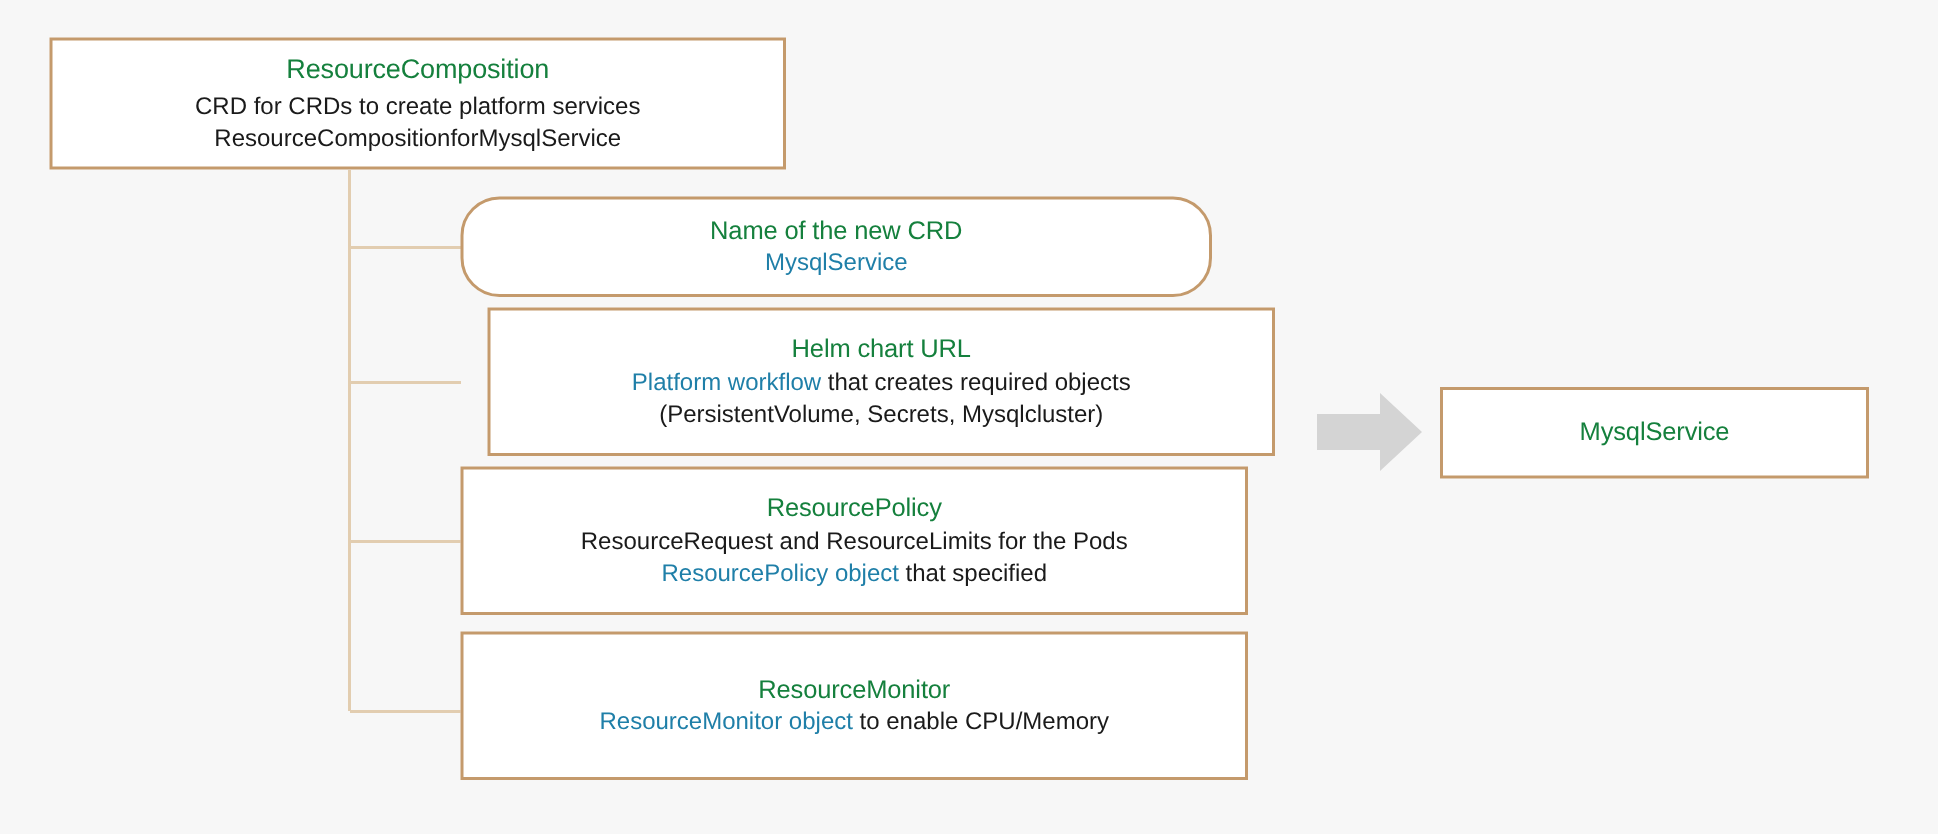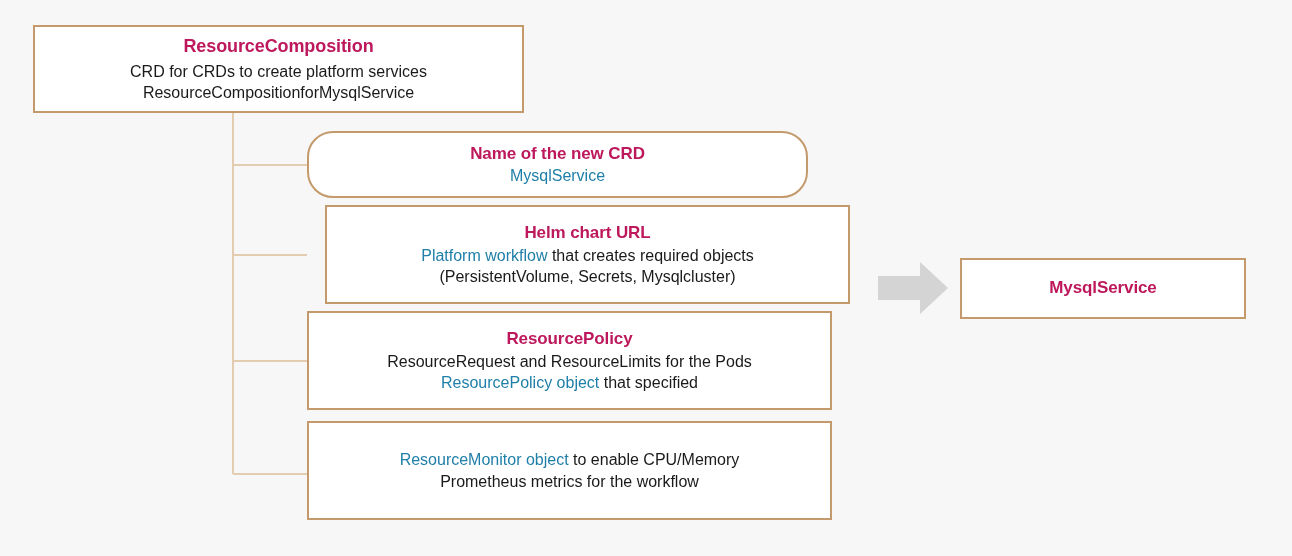--- a/index.html
+++ b/index.html
@@ -28,23 +28,23 @@
     box-sizing: border-box;
     display: flex;
     flex-direction: column;
     align-items: center;
     justify-content: center;
     text-align: center;
     line-height: 1.32;
     color: #1a1a1a;
   }
   .node .title {
-    font-weight: bold;
+    font-weight: normal;
     font-size: 17px;
-    color: #be185d;
+    color: #15803d;
     letter-spacing: -0.1px;
   }
   .node .line {
     font-size: 16px;
     color: #1a1a1a;
   }
   .accent {
     color: #1f7fa8;
   }
   .accent-bold {
@@ -168,25 +168,23 @@
     <div class="title">ResourcePolicy</div>
     <div class="line">
       <span>ResourceRequest and ResourceLimits for the Pods</span>
     </div>
     <div class="line">
       <span class="accent">ResourcePolicy object</span><span> that specified</span>
     </div>
   </div>
 
   <div class="node" id="node-monitor">
+    <div class="title">ResourceMonitor</div>
     <div class="line">
       <span class="accent">ResourceMonitor object</span><span> to enable CPU/Memory</span>
-    </div>
-    <div class="line">
-      <span>Prometheus metrics for the workflow</span>
     </div>
   </div>
 
   <svg id="arrow" viewBox="0 0 70 52" xmlns="http://www.w3.org/2000/svg">
     <polygon points="0,14 42,14 42,0 70,26 42,52 42,38 0,38" fill="#d4d4d4"></polygon>
   </svg>
 
   <div class="node" id="node-output">
     <div class="title accent-bold">MysqlService</div>
   </div>

